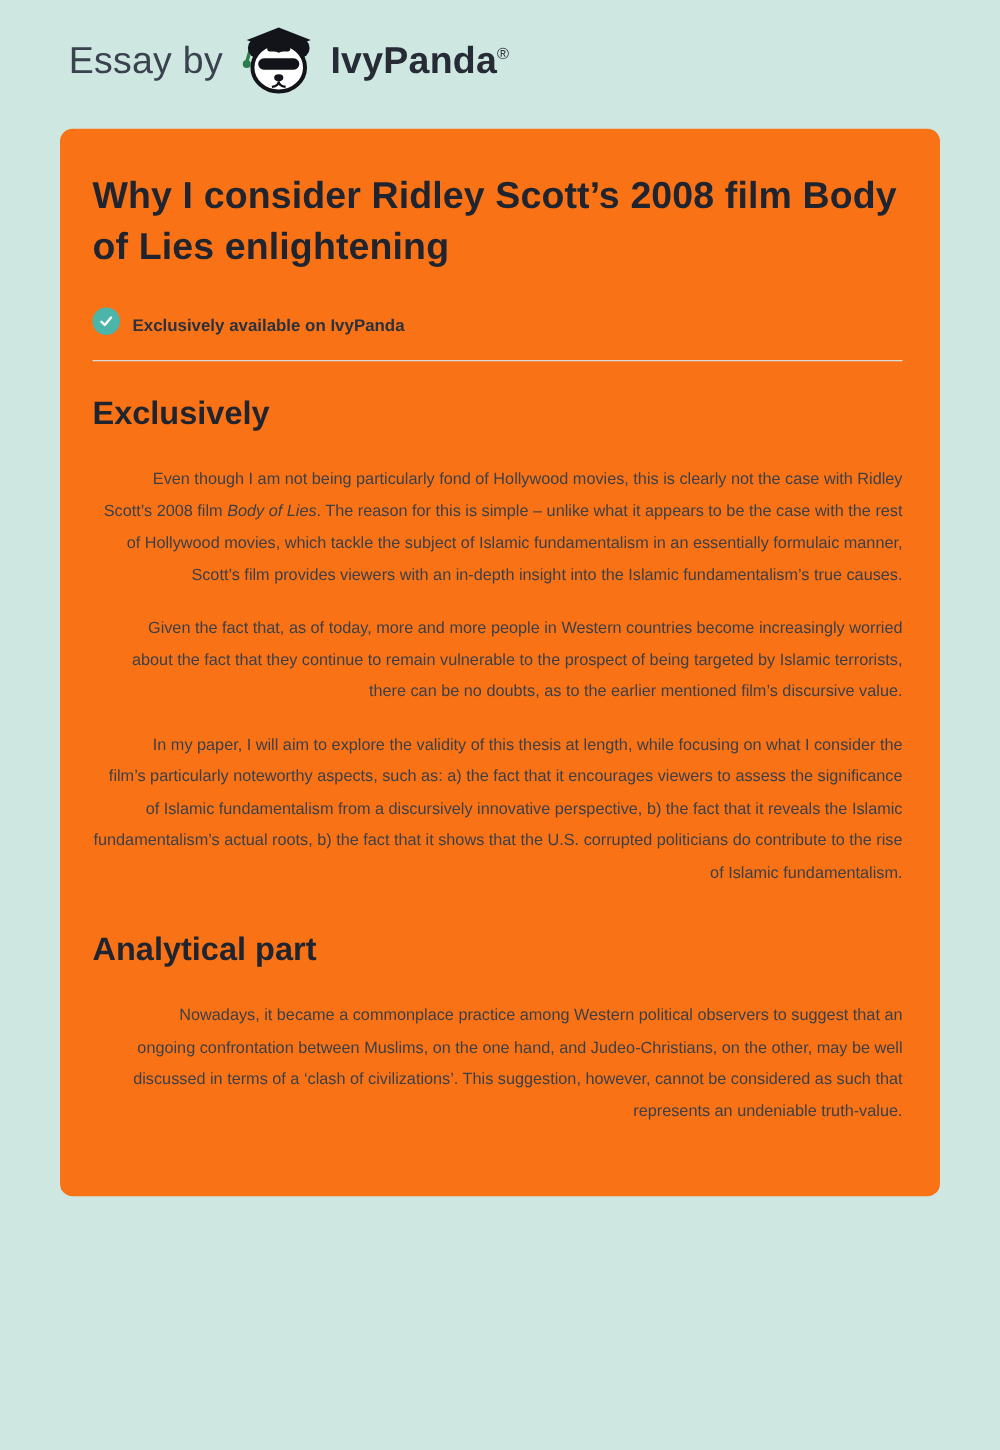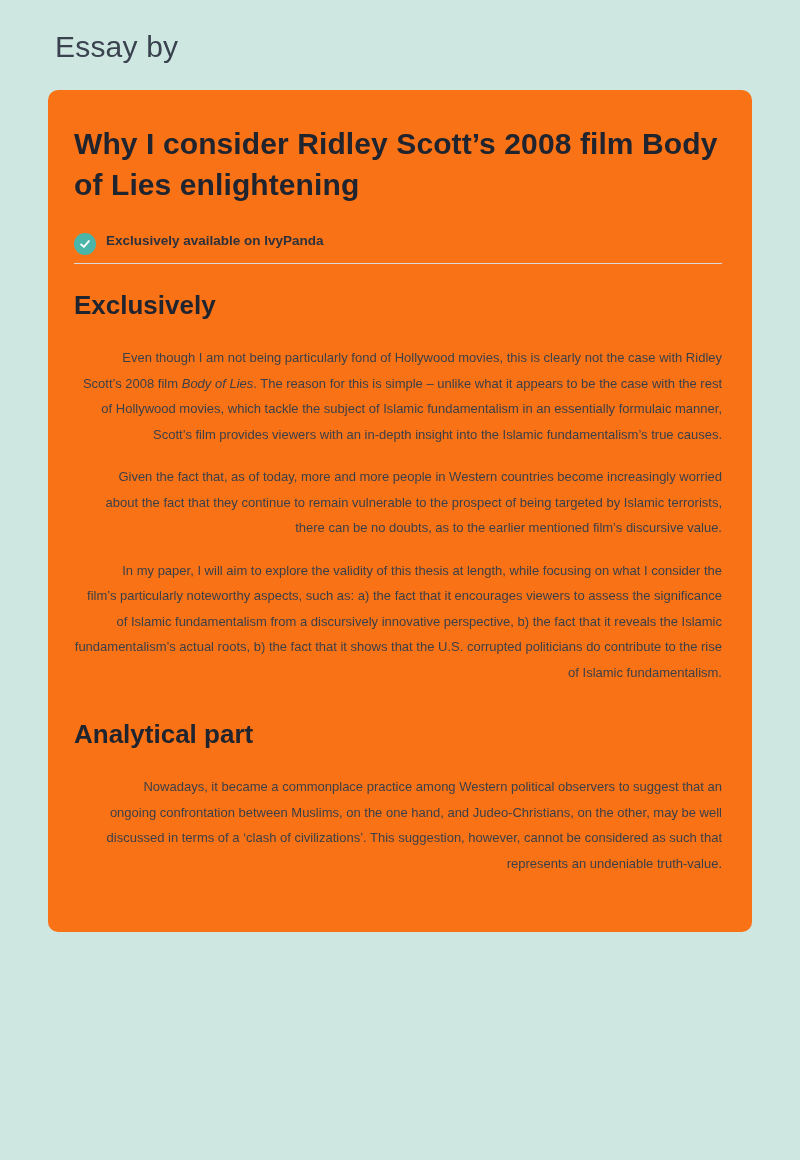--- a/index.html
+++ b/index.html
@@ -10,21 +10,21 @@
     background: #cee8e1;
     font-family: "Liberation Sans", sans-serif;
     -webkit-font-smoothing: antialiased;
   }
   .page { width: 800px; min-height: 1160px; }
 
   
   .header {
     display: flex;
     align-items: center;
-    padding: 30px 48px 26px 55px;
+    padding: 20px 48px 26px 55px;
     gap: 13px;
   }
   .essay-by {
     font-size: 30px;
     color: #3a414f;
     font-weight: 400;
     letter-spacing: 0.2px;
   }
   .logo { display: flex; align-items: center; gap: 9px; }
   .logo svg { display: block; }
@@ -51,23 +51,23 @@
   .article-title {
     margin: 0 0 28px 0;
     font-size: 30px;
     line-height: 1.35;
     font-weight: 700;
     color: #20242f;
     letter-spacing: 0.1px;
   }
   .badge-row {
     display: flex;
-    align-items: flex-start;
+    align-items: flex-end;
     gap: 10px;
-    margin-bottom: 8px;
+    margin-bottom: 20px;
   }
   .badge-circle {
     width: 22px;
     height: 22px;
     border-radius: 50%;
     background: #4ab5a8;
     display: flex;
     align-items: center;
     justify-content: center;
     flex: 0 0 auto;
@@ -101,20 +101,43 @@
   .body-paragraph:last-child { margin-bottom: 0; }
   .body-paragraph em { font-style: italic; }
 </style>
 </head>
 <body>
 
 <div class="page">
 
   <div class="header">
     <span class="essay-by">Essay by</span>
+    <span class="logo">
+      <span>
+        <svg viewBox="0 0 70 62" width="64" height="57" aria-hidden="true">
+
+          <path d="M13 12 L7 32" stroke="#2e7d4f" stroke-width="3" fill="none"></path>
+          <circle cx="7" cy="34" r="3.5" fill="#2e7d4f"></circle>
+
+          <circle cx="17" cy="20" r="9" fill="#12141a"></circle>
+          <circle cx="53" cy="20" r="9" fill="#12141a"></circle>
+
+          <ellipse cx="35" cy="37" rx="23" ry="21" fill="#ffffff" stroke="#12141a" stroke-width="3.5"></ellipse>
+
+          <polygon points="35,2 63,13 35,24 7,13" fill="#12141a"></polygon>
+          <rect x="25" y="16" width="20" height="7" rx="2" fill="#12141a"></rect>
+
+          <rect x="17" y="29" width="36" height="10" rx="5" fill="#12141a"></rect>
+
+          <ellipse cx="35" cy="46" rx="4" ry="3" fill="#12141a"></ellipse>
+          <path d="M35 49 q0 4 -6 5 M35 49 q0 4 6 5" stroke="#12141a" stroke-width="2" fill="none"></path>
+        </svg>
+      </span>
+      <span class="brand"><span>IvyPanda</span><sup>®</sup></span>
+    </span>
   </div>
 
   <div class="card">
 
     <h1 class="article-title">Why I consider Ridley Scott’s 2008 film Body of Lies enlightening</h1>
 
     <div class="badge-row">
       <span class="badge-circle">
         <svg viewBox="0 0 14 14" width="12" height="12" aria-hidden="true">
           <path d="M2.5 7.5 L5.7 10.4 L11.5 3.6" stroke="#ffffff" stroke-width="2.2" fill="none" stroke-linecap="round" stroke-linejoin="round"></path>

